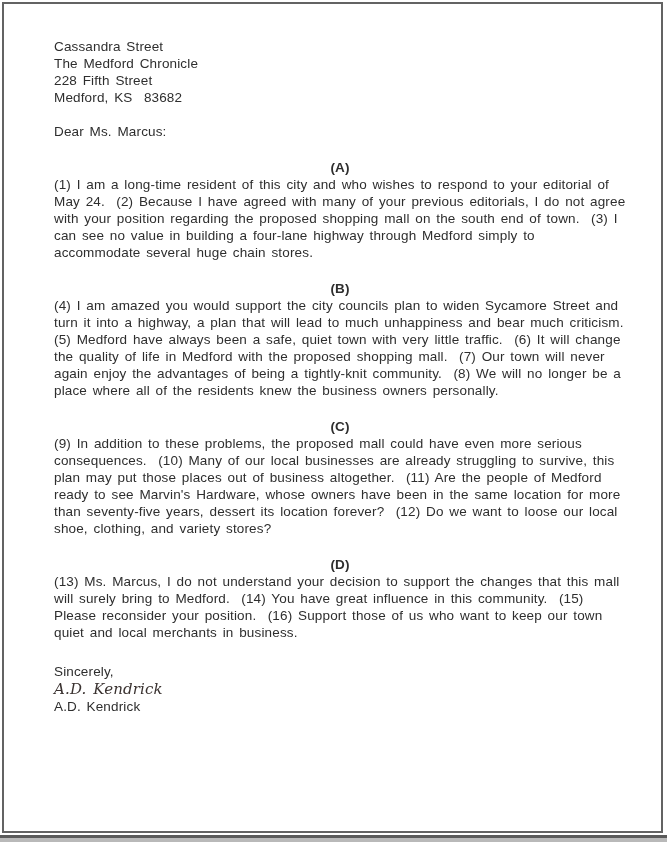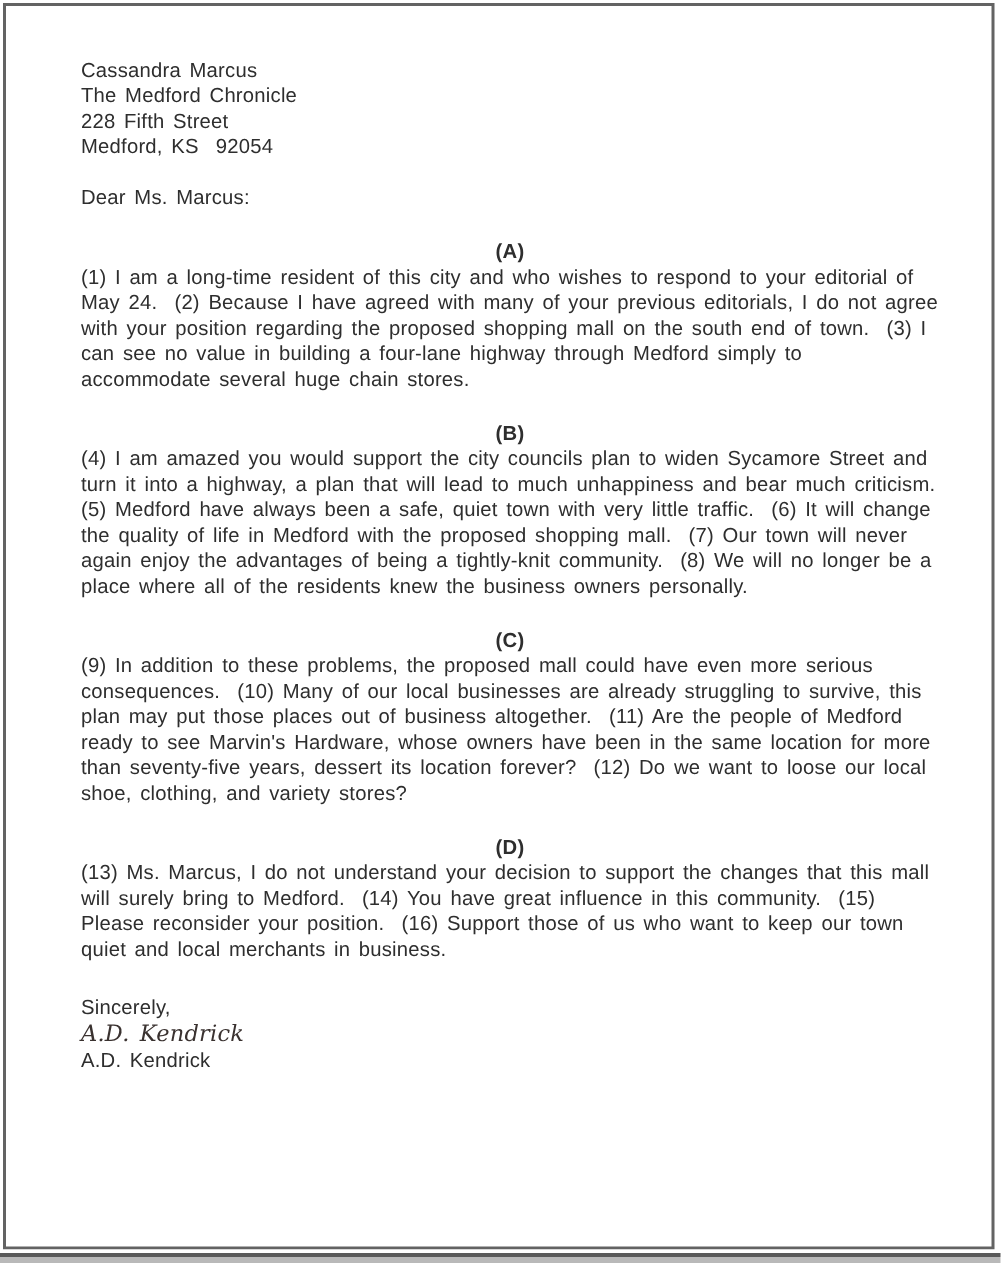--- a/index.html
+++ b/index.html
@@ -61,24 +61,24 @@
   }
   .signature-typed { margin: 0; }
 </style>
 </head>
 <body>
 
 <div class="page">
   <div class="content">
 
     <div class="recipient">
-      <div class="txt">Cassandra Marcus</div>
+      <div class="txt">Cassandra Street</div>
       <div class="txt underlined">The Medford Chronicle</div>
       <div class="txt">228 Fifth Street</div>
-      <div class="txt">Medford, KS  92054</div>
+      <div class="txt">Medford, KS  83682</div>
     </div>
 
     <p class="salutation txt">Dear Ms. Marcus:</p>
 
     <div class="section">
       <div class="section-label txt">(A)</div>
       <p class="para txt">(1) I am a long-time resident of this city and who wishes to respond to your editorial of May 24.  (2) Because I have agreed with many of your previous editorials, I do not agree with your position regarding the proposed shopping mall on the south end of town.  (3) I can see no value in building a four-lane highway through Medford simply to accommodate several huge chain stores.</p>
     </div>
 
     <div class="section">

